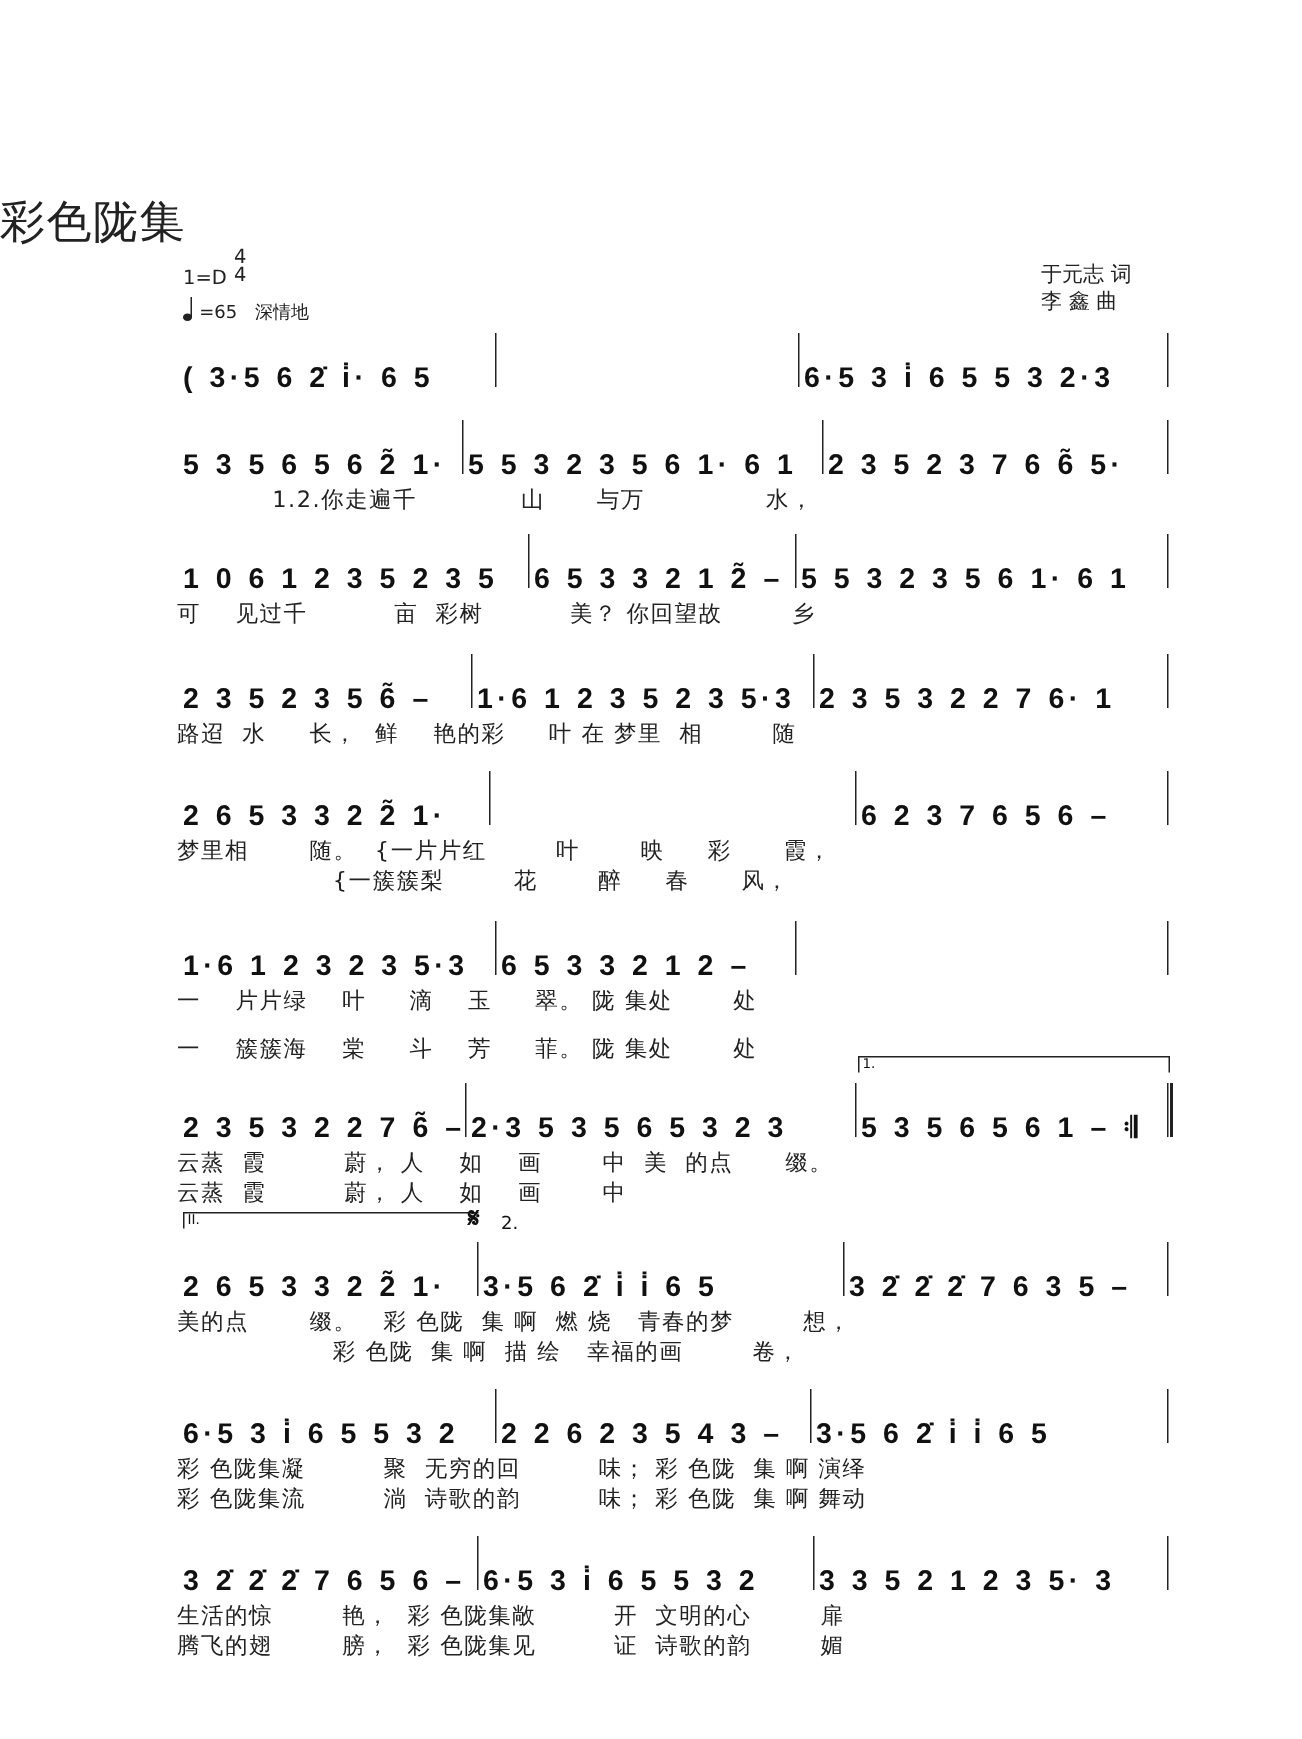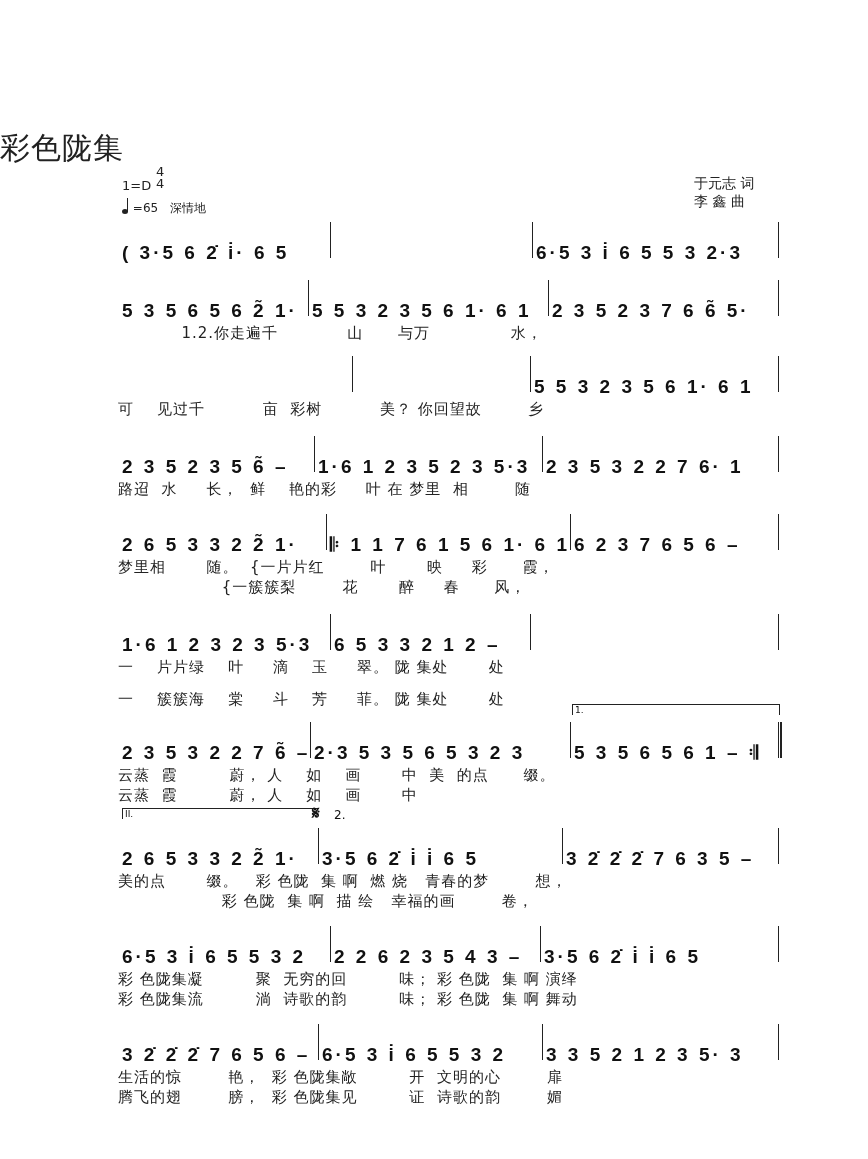--- a/index.html
+++ b/index.html
@@ -64,20 +64,22 @@
         <div class="m" style="left: 194px;">5 5 3 2 3 5 6 1·  6 1</div>
         <div class="m" style="left: 434px;">2 3 5 2 3 7 6 6̃  5·</div>
         <div class="bar" style="left: 190px;"></div>
         <div class="bar" style="left: 430px;"></div>
         <div class="bar" style="left: 660px;"></div>
       </div>
       <div class="lyr" style="top: 40px;">           1.2.你走遍千            山      与万              水，</div>
     </div>
     <div class="row" style="top: 360px;">
       <div class="notes">
+        <div class="m" style="left: 4px;">1 0 6 1 2 3 5 2 3  5</div>
+        <div class="m" style="left: 238px;">6 5 3 3 2 1  2̃ –</div>
         <div class="m" style="left: 416px;">5 5 3 2 3 5 6 1·  6 1</div>
         <div class="bar" style="left: 234px;"></div>
         <div class="bar" style="left: 412px;"></div>
         <div class="bar" style="left: 660px;"></div>
       </div>
       <div class="lyr" style="top: 40px;">可    见过千          亩  彩树          美？ 你回望故        乡</div>
     </div>
     <div class="row" style="top: 440px;">
       <div class="notes">
         <div class="m" style="left: 4px;">2 3 5 2 3 5  6̃ –</div>
@@ -85,21 +87,20 @@
         <div class="m" style="left: 428px;">2 3 5 3 2 2 7  6·  1</div>
         <div class="bar" style="left: 196px;"></div>
         <div class="bar" style="left: 424px;"></div>
         <div class="bar" style="left: 660px;"></div>
       </div>
       <div class="lyr" style="top: 40px;">路迢  水     长，  鲜    艳的彩     叶 在 梦里  相        随</div>
     </div>
     <div class="row" style="top: 518px;">
       <div class="notes">
         <div class="m" style="left: 4px;">2 6 5 3 3 2  2̃   1·</div>
-        <div class="m" style="left: 212px;">𝄆 1 1 7 6 1 5 6  1·  6 1</div>
         <div class="m" style="left: 456px;">6 2 3 7 6 5  6 –</div>
         <div class="bar" style="left: 208px;"></div>
         <div class="bar" style="left: 452px;"></div>
         <div class="bar" style="left: 660px;"></div>
       </div>
       <div class="lyr" style="top: 40px;">梦里相       随。  {一片片红        叶       映     彩      霞，</div>
       <div class="lyr" style="top: 60px;">                  {一簇簇梨        花       醉     春      风，</div>
     </div>
     <div class="row" style="top: 618px;">
       <div class="notes">

